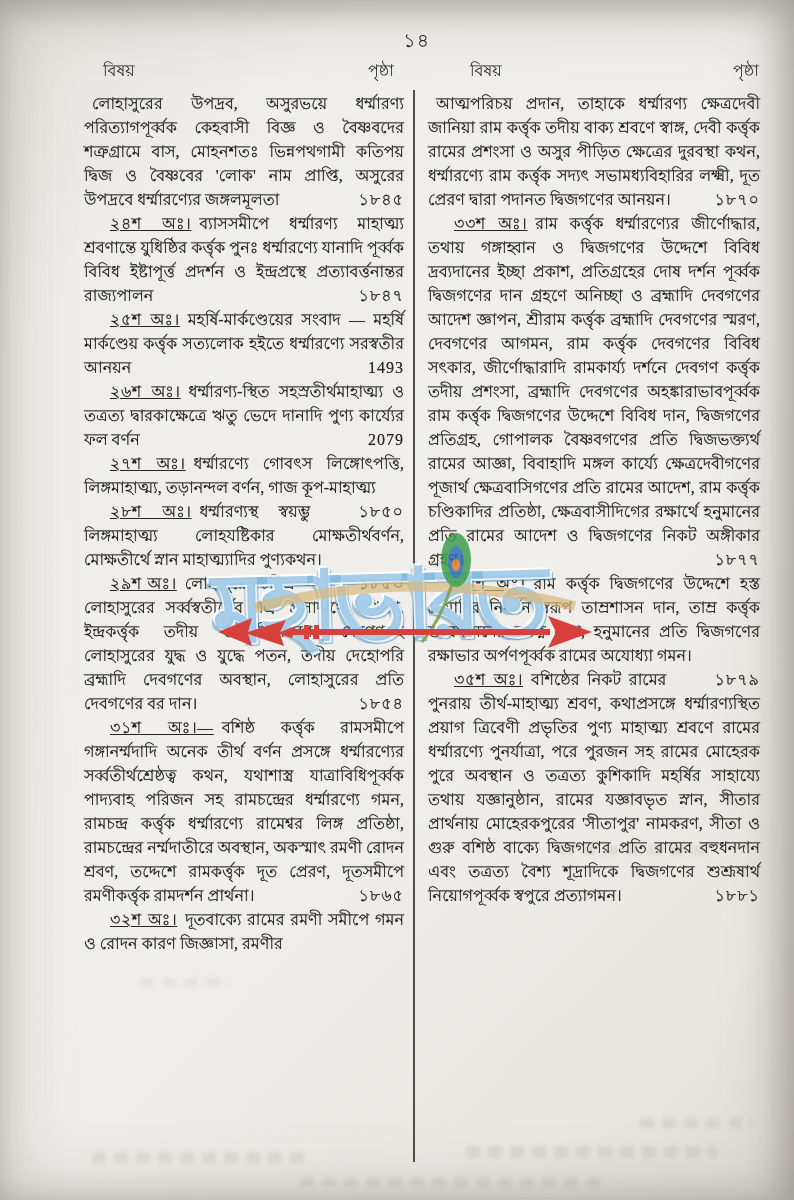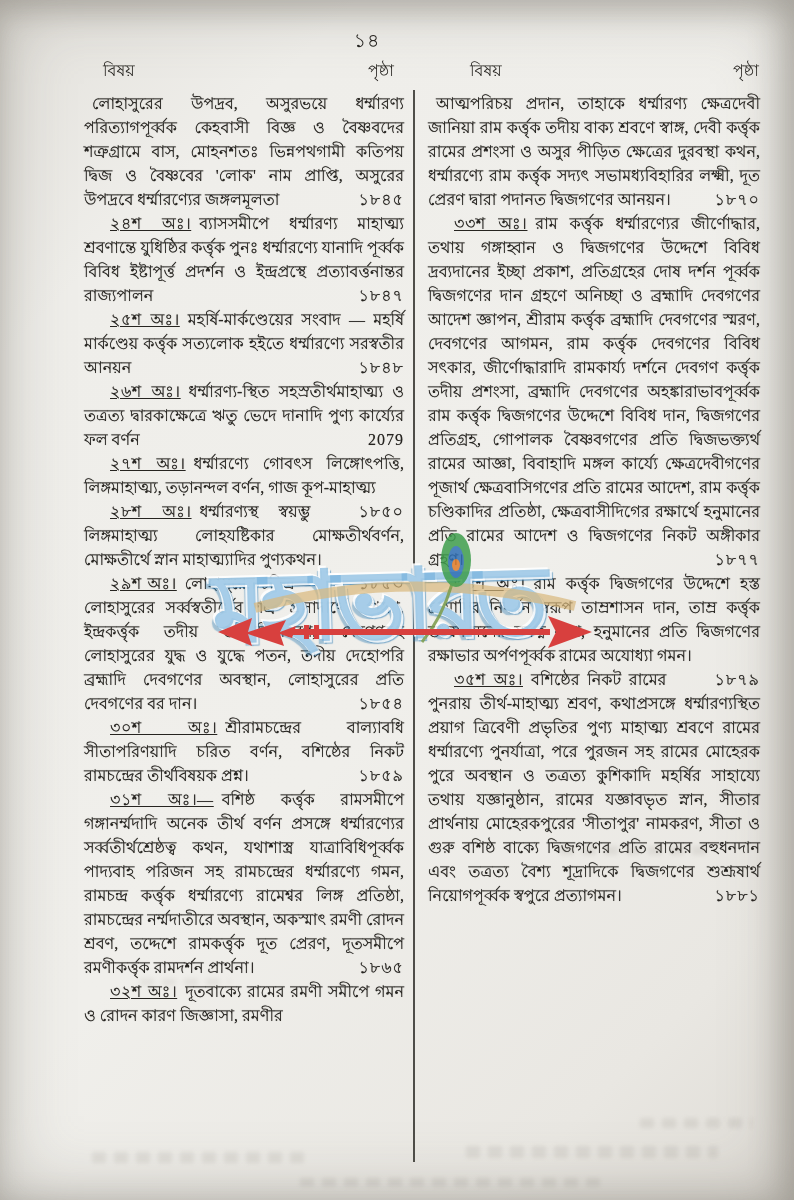--- a/index.html
+++ b/index.html
@@ -4,21 +4,21 @@
 <style>
   html,body{margin:0;padding:0;}
   body{width:794px;height:1200px;overflow:hidden;
        font-family:"Liberation Serif","DejaVu Serif",serif;background:#d8d5d0;}
   .scan{position:relative;width:794px;height:1200px;
         background:linear-gradient(135deg,#e3e1dc 0%,#efeeea 18%,#f0efeb 55%,#e9e7e2 85%,#dedbd5 100%);
         color:#262420;}
   .scan::after{content:"";position:absolute;inset:0;pointer-events:none;
         box-shadow:inset 0 0 70px rgba(110,104,94,.38), inset -18px 0 28px rgba(110,104,94,.22),
                    inset 0 14px 24px rgba(110,104,94,.18);}
-  .pageno{position:absolute;left:332px;top:26px;width:70px;text-align:center;
+  .pageno{position:absolute;left:360px;top:26px;width:70px;text-align:right;
         font-size:19px;letter-spacing:1px;}
   .hdr{position:absolute;top:58px;font-size:16px;}
   .hdr.l-sub{left:103px;} .hdr.l-pg{left:368px;}
   .hdr.r-sub{left:470px;} .hdr.r-pg{left:733px;}
   .divider{position:absolute;left:413px;top:90px;width:2px;height:1072px;
         background:#33312d;opacity:.85;}
   .col{position:absolute;top:92px;font-size:16px;line-height:24px;text-align:justify;
         text-shadow:0 0 .7px rgba(20,18,15,.55);}
   .col.left{left:84px;width:320px;}
   .col.right{left:428px;width:332px;}
@@ -67,21 +67,21 @@
         <span class="pg">১৮৪৫</span>
       </p>
 
       <p class="entry indent">
         <span class="sec">২৪শ অঃ।</span><span>ব্যাসসমীপে ধর্ম্মারণ্য মাহাত্ম্য শ্রবণান্তে যুধিষ্ঠির কর্ত্তৃক পুনঃ ধর্ম্মারণ্যে যানাদি পূর্ব্বক বিবিধ ইষ্টাপূর্ত্ত প্রদর্শন ও ইন্দ্রপ্রস্থে প্রত্যাবর্ত্তনান্তর রাজ্যপালন</span>
         <span class="pg">১৮৪৭</span>
       </p>
 
       <p class="entry indent">
         <span class="sec">২৫শ অঃ।</span><span>মহর্ষি-মার্কণ্ডেয়ের সংবাদ — মহর্ষি মার্কণ্ডেয় কর্ত্তৃক সত্যলোক হইতে ধর্ম্মারণ্যে সরস্বতীর আনয়ন</span>
-        <span class="pg">১৮৪৮</span>
+        <span class="pg">1493</span>
       </p>
 
       <p class="entry indent">
         <span class="sec">২৬শ অঃ।</span><span>ধর্ম্মারণ্য-স্থিত সহস্রতীর্থমাহাত্ম্য ও তত্রত্য দ্বারকাক্ষেত্রে ঋতু ভেদে দানাদি পুণ্য কার্য্যের ফল বর্ণন</span>
         <span class="pg">2079</span>
       </p>
 
       <p class="entry indent">
         <span class="sec">২৭শ অঃ।</span><span>ধর্ম্মারণ্যে গোবৎস লিঙ্গোৎপত্তি, লিঙ্গমাহাত্ম্য, তড়ানন্দল বর্ণন, গাজ কূপ-মাহাত্ম্য</span>
         <span class="pg">১৮৫০</span>
@@ -90,24 +90,20 @@
       <p class="entry indent">
         <span class="sec">২৮শ অঃ।</span><span>ধর্ম্মারণ্যস্থ স্বয়ম্ভু লিঙ্গমাহাত্ম্য লোহযষ্টিকার মোক্ষতীর্থবর্ণন, মোক্ষতীর্থে স্নান মাহাত্ম্যাদির পুণ্যকথন।</span>
         <span class="pg">১৮৫৩</span>
       </p>
 
       <p class="entry indent">
         <span class="sec">২৯শ অঃ।</span><span>লোহাসুরের চরিত্র—লোহাসুরের সর্ব্বস্বতীর্থের শত্রু প্রসাদার্থে তপস্যা, ইন্দ্রকর্ত্তৃক তদীয় তপোবিঘ্নাচরণ, দেবগণসহ লোহাসুরের যুদ্ধ ও যুদ্ধে পতন, তদীয় দেহোপরি ব্রহ্মাদি দেবগণের অবস্থান, লোহাসুরের প্রতি দেবগণের বর দান।</span>
         <span class="pg">১৮৫৪</span>
       </p>
 
-      <p class="entry indent">
-        <span class="sec">৩০শ অঃ।</span><span>শ্রীরামচন্দ্রের বাল্যাবধি সীতাপরিণয়াদি চরিত বর্ণন, বশিষ্ঠের নিকট রামচন্দ্রের তীর্থবিষয়ক প্রশ্ন।</span>
-        <span class="pg">১৮৫৯</span>
-      </p>
 
       <p class="entry indent">
         <span class="sec">৩১শ অঃ।—</span><span>বশিষ্ঠ কর্ত্তৃক রামসমীপে গঙ্গানর্ম্মদাদি অনেক তীর্থ বর্ণন প্রসঙ্গে ধর্ম্মারণ্যের সর্ব্বতীর্থশ্রেষ্ঠত্ব কথন, যথাশাস্ত্র যাত্রাবিধিপূর্ব্বক পাদ্যবাহ পরিজন সহ রামচন্দ্রের ধর্ম্মারণ্যে গমন, রামচন্দ্র কর্ত্তৃক ধর্ম্মারণ্যে রামেশ্বর লিঙ্গ প্রতিষ্ঠা, রামচন্দ্রের নর্ম্মদাতীরে অবস্থান, অকস্মাৎ রমণী রোদন শ্রবণ, তদ্দেশে রামকর্ত্তৃক দূত প্রেরণ, দূতসমীপে রমণীকর্ত্তৃক রামদর্শন প্রার্থনা।</span>
         <span class="pg">১৮৬৫</span>
       </p>
 
       <p class="entry indent">
         <span class="sec">৩২শ অঃ।</span><span>দূতবাক্যে রামের রমণী সমীপে গমন ও রোদন কারণ জিজ্ঞাসা, রমণীর</span>
         <span class="pg"></span>
       </p>

